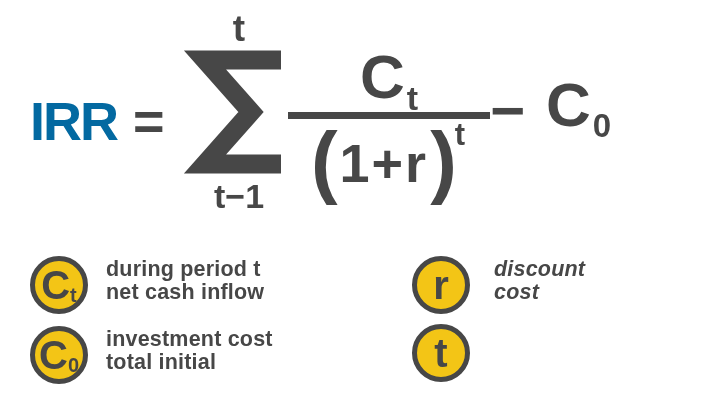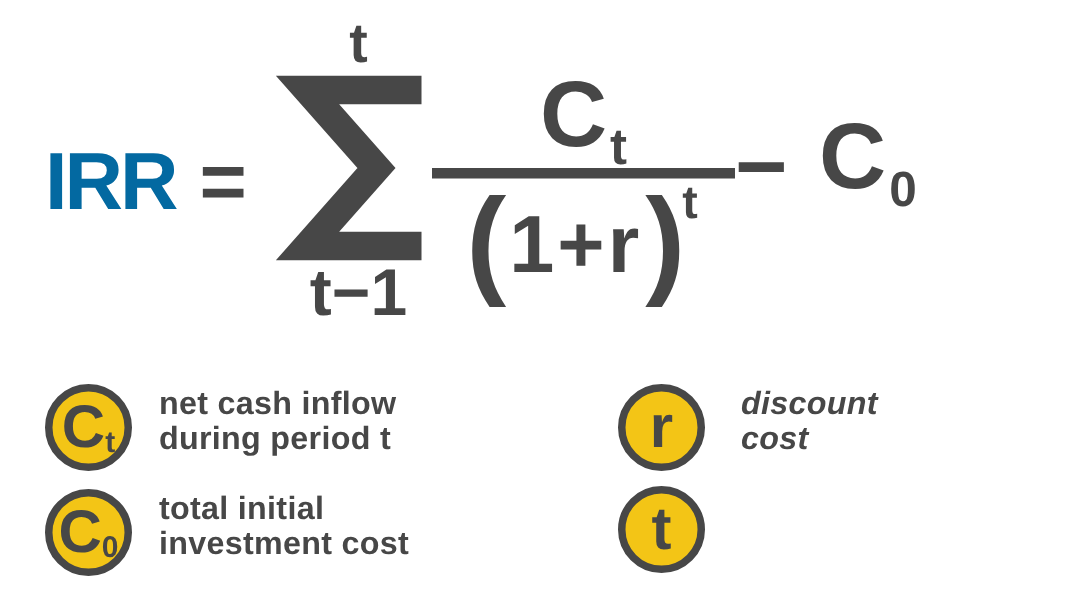--- a/index.html
+++ b/index.html
@@ -22,21 +22,21 @@
   }
   .irr { color:#0369a1; letter-spacing:-2px; }
   .eq  { color:#474747; margin-left:16px; }
 
   .sum {
     position:absolute; left:190px; top:10px; width:98px;
     display:flex; flex-direction:column; align-items:center;
   }
   .sum-upper { font-size:37px; line-height:38px; }
   .sigma-svg { margin-top:2px; overflow:visible; display:block; }
-  .sum-lower { font-size:44px; line-height:34px; margin-top:5px; letter-spacing:0px; }
+  .sum-lower { font-size:34px; line-height:34px; margin-top:5px; letter-spacing:0px; }
 
   .frac {
     position:absolute; left:288px; top:28px; width:202px;
     text-align:center;
   }
   .num { height:84px; display:flex; justify-content:center; align-items:flex-end; padding-bottom:6px; }
   .num-base { font-size:62px; line-height:58px; }
   .num-sub  { font-size:34px; line-height:34px; position:relative; top:9px; margin-left:2px; }
   .bar { width:100%; height:7px; background:#474747; }
   .den { margin-top:7px; display:flex; justify-content:center; align-items:center; }
@@ -115,33 +115,33 @@
   </div>
 
   <div>
 
     <div class="legend-item li-0">
       <div class="badge">
         <span class="badge-base">C</span>
           <span class="badge-sub">t</span>
       </div>
       <div class="legend-text">
+        <div>during period t</div>
         <div>net cash inflow</div>
-        <div>during period t</div>
       </div>
     </div>
 
     <div class="legend-item li-1">
       <div class="badge">
         <span class="badge-base">C</span>
           <span class="badge-sub">0</span>
       </div>
       <div class="legend-text">
+        <div>investment cost</div>
         <div>total initial</div>
-        <div>investment cost</div>
       </div>
     </div>
 
     <div class="legend-item li-2">
       <div class="badge">
         <span class="badge-base">r</span>
           <span class="badge-sub"></span>
       </div>
       <div class="legend-text">
         <div>discount</div>

